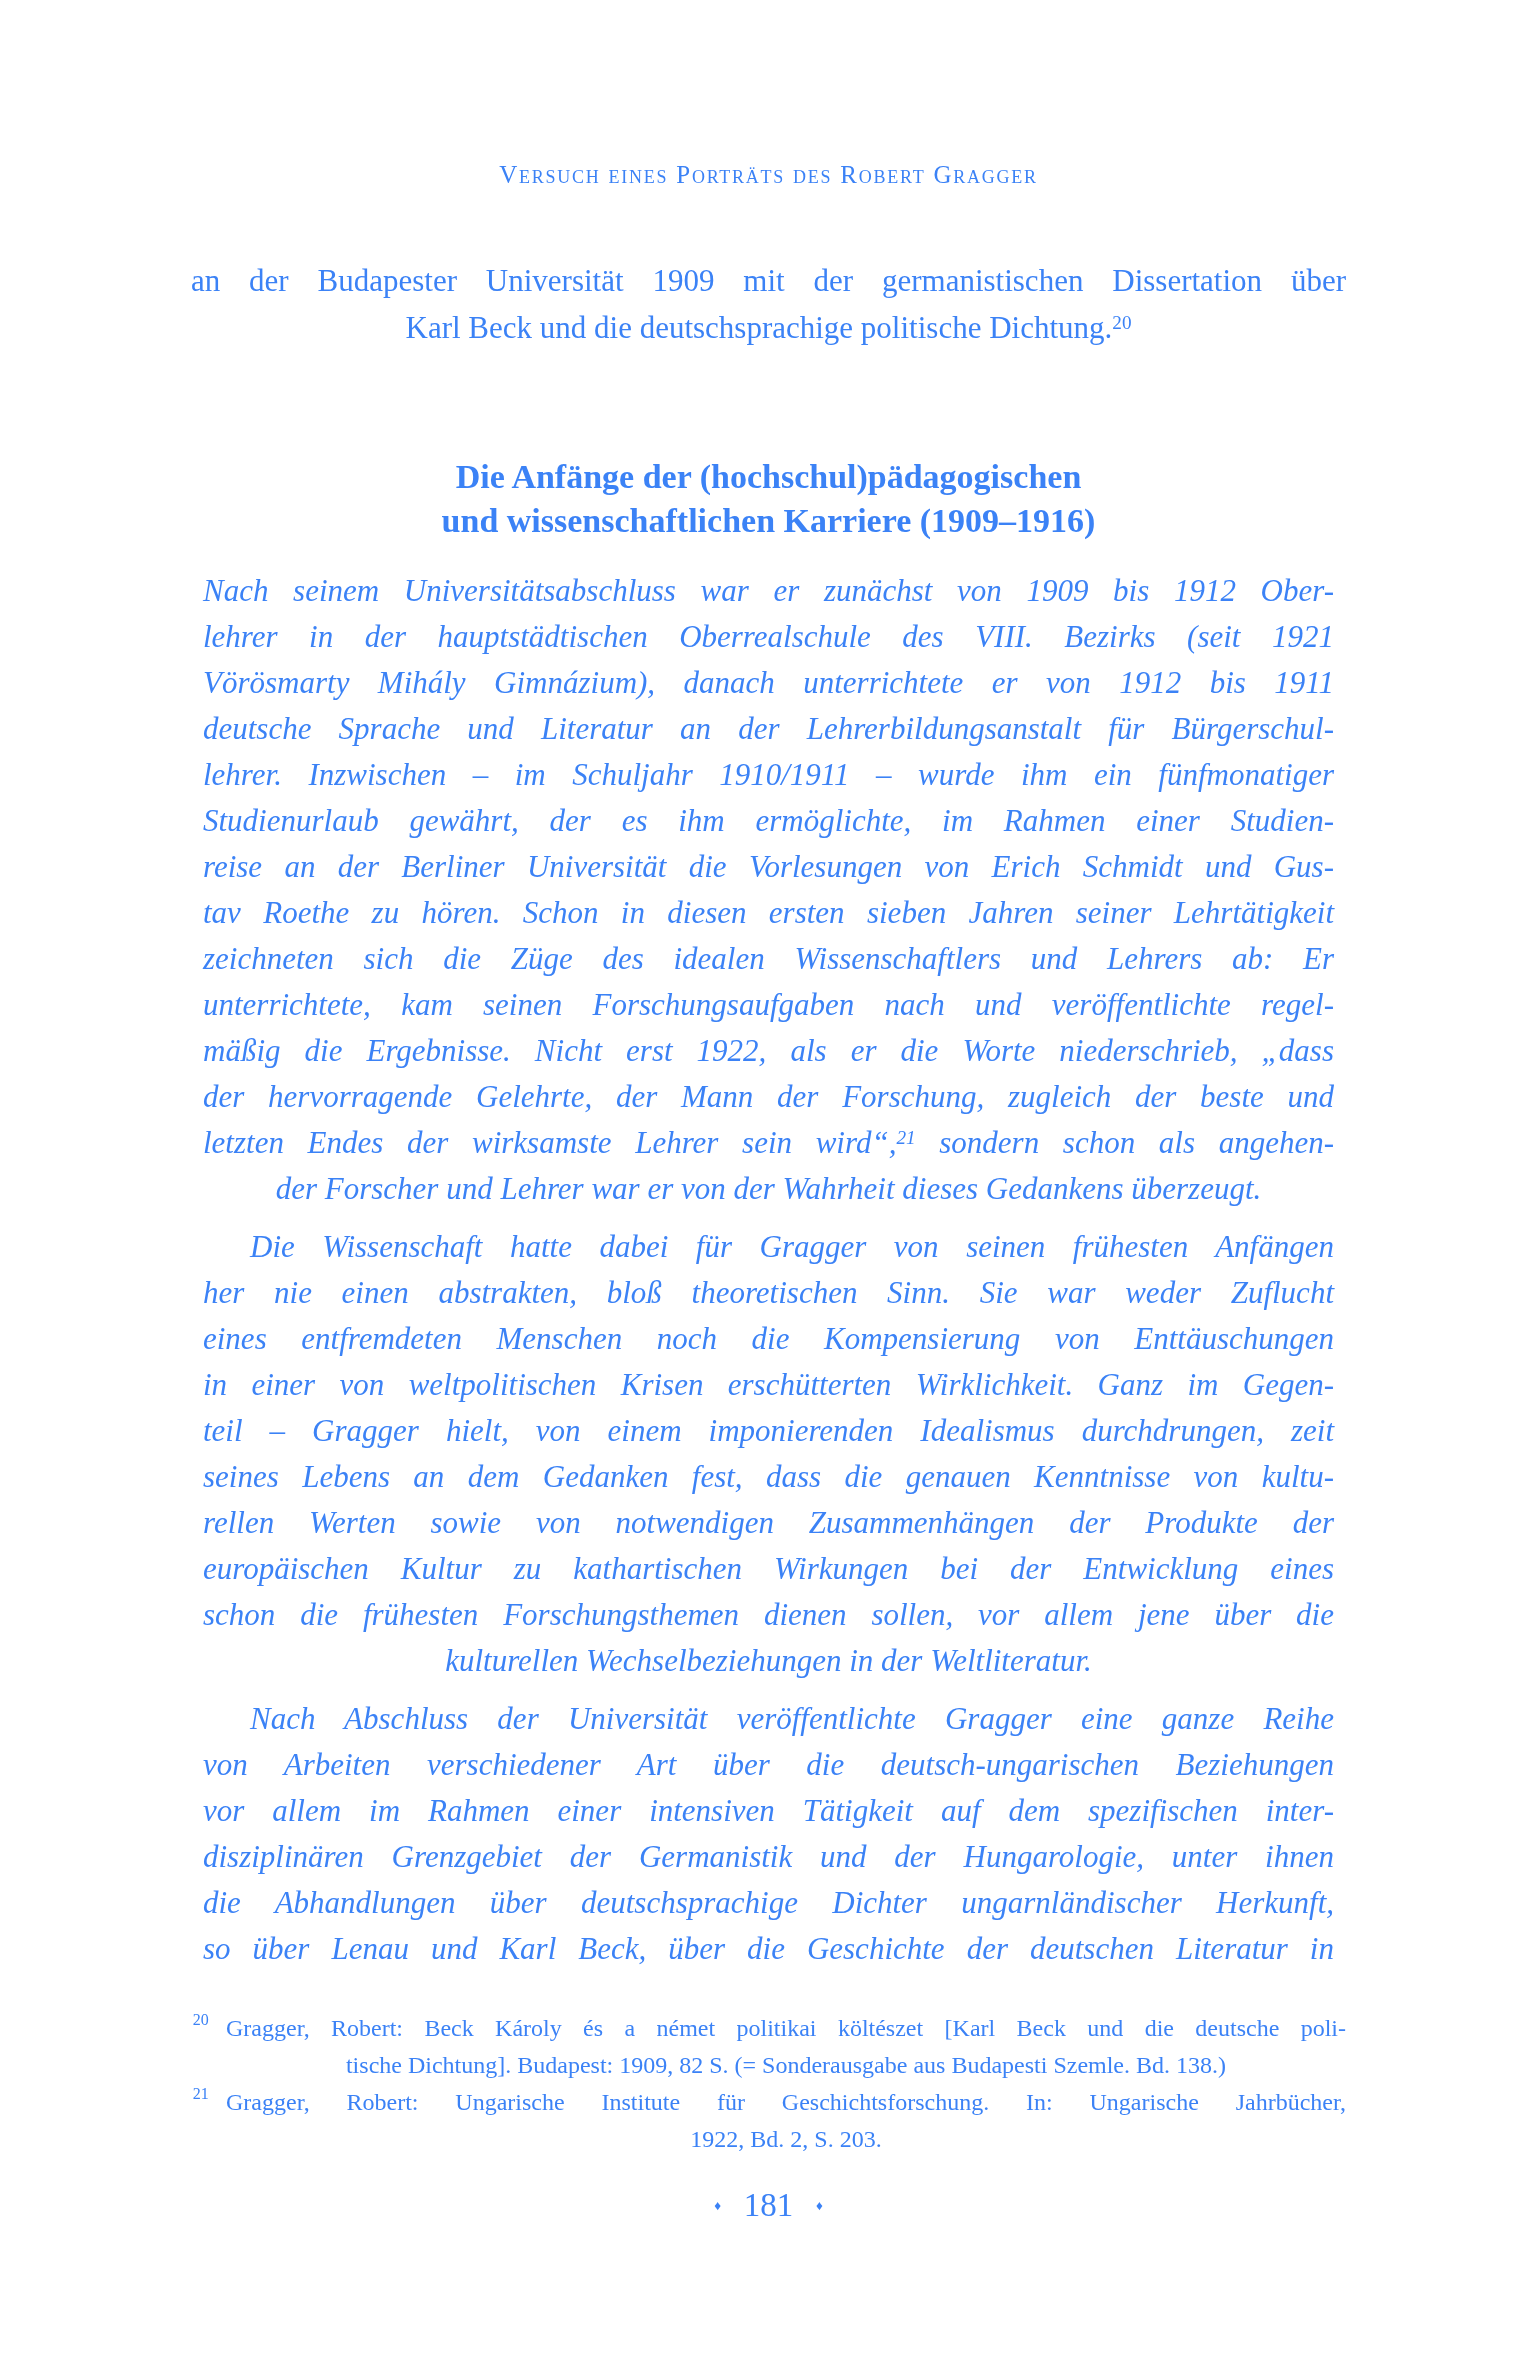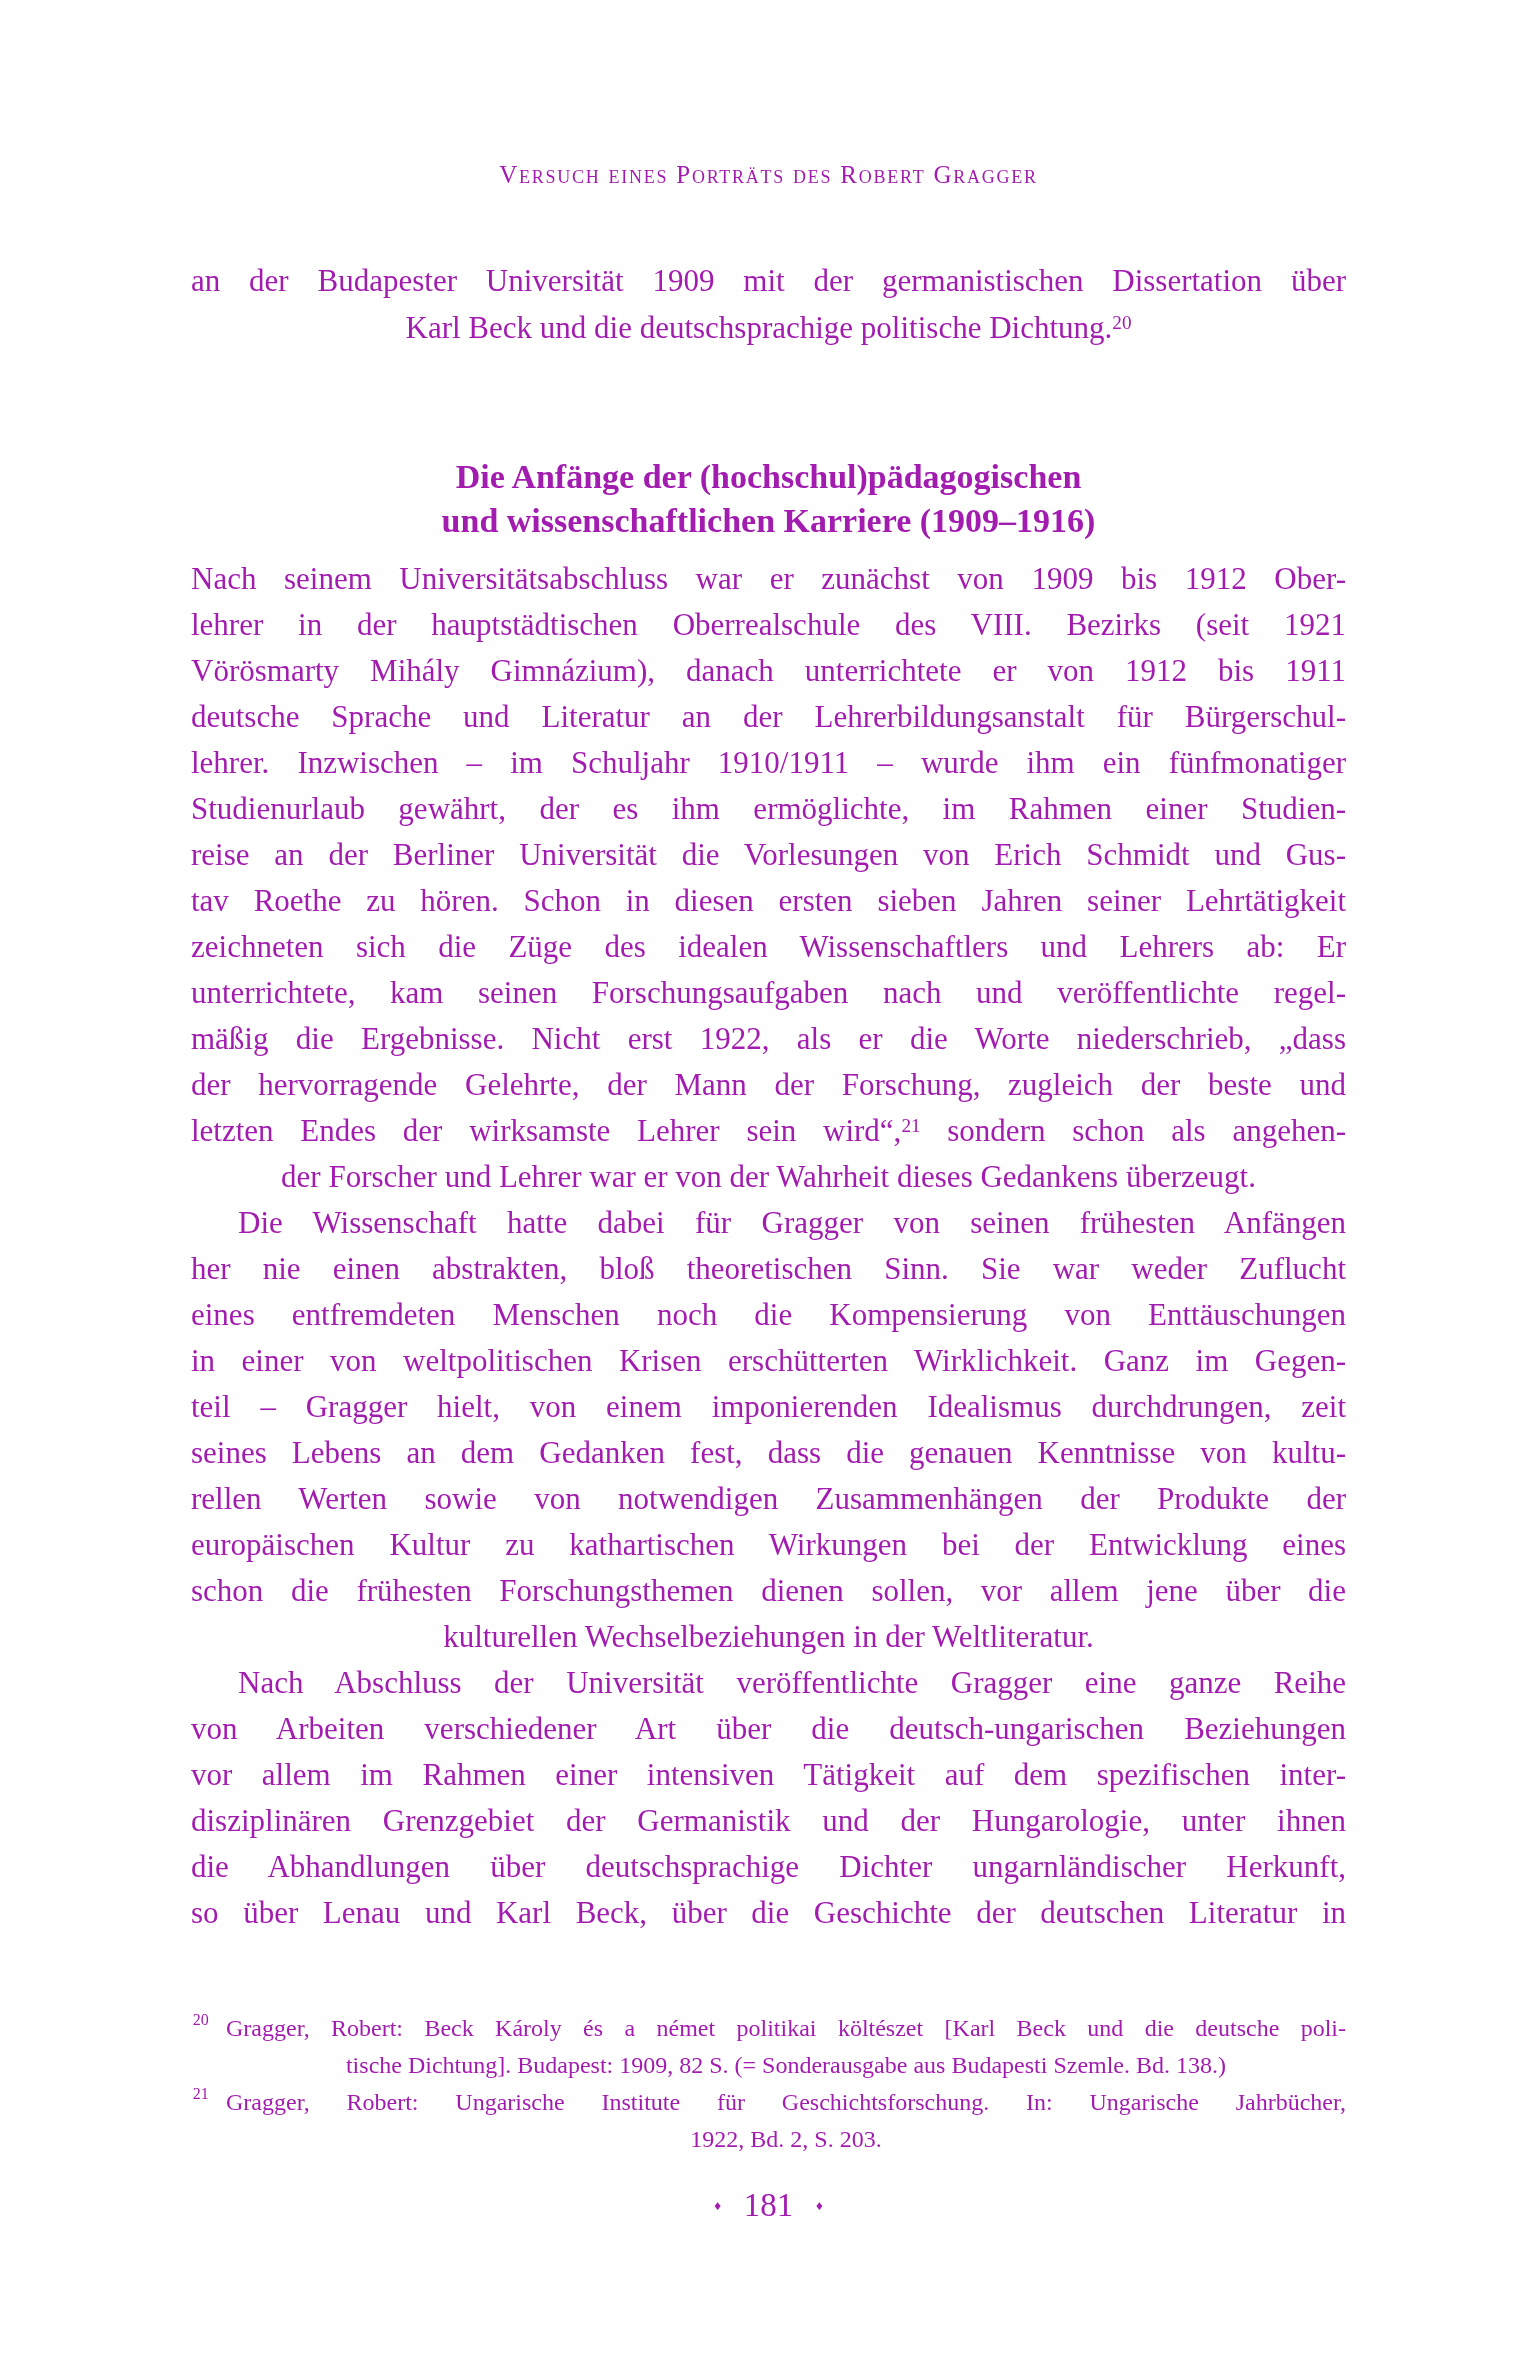--- a/index.html
+++ b/index.html
@@ -2,21 +2,21 @@
 <html style="font-size:13.4px"><head>
 <meta charset="utf-8">
 <style>
   html, body { margin: 0; padding: 0; background: #ffffff; }
 
   .page {
     position: relative;
     width: 1535px;
     height: 2377px;
     background: #ffffff;
-    color: #a21caf;
+    color: #3b82f6;
     font-family: "Liberation Serif", "DejaVu Serif", serif;
     overflow: hidden;
   }
 
   .block { position: absolute; left: 191px; width: 1155px; }
 
   .running-header {
     top: 158px;
     text-align: center;
     font-variant: small-caps;
@@ -31,21 +31,21 @@
     top: 455px;
     font-size: 34px;
     font-weight: bold;
     line-height: 44px;
   }
 
   .bodytext { top: 556px; font-size: 31px; line-height: 46px; }
 
   .footnotes { top: 2010px; font-size: 24px; line-height: 37px; }
 
-  .para { margin: 0; }
+  .para { margin: 12px; font-style: italic; }
 
   .line { margin: 0; }
   .line.just     { text-align: justify; text-align-last: justify; }
   .line.lastline { text-align: center; }
   .line.center   { text-align: center; }
   .line.indent   { text-indent: 47px; }
 
   .line sup, .fnmark {
     font-size: 0.62em;
     line-height: 0;

